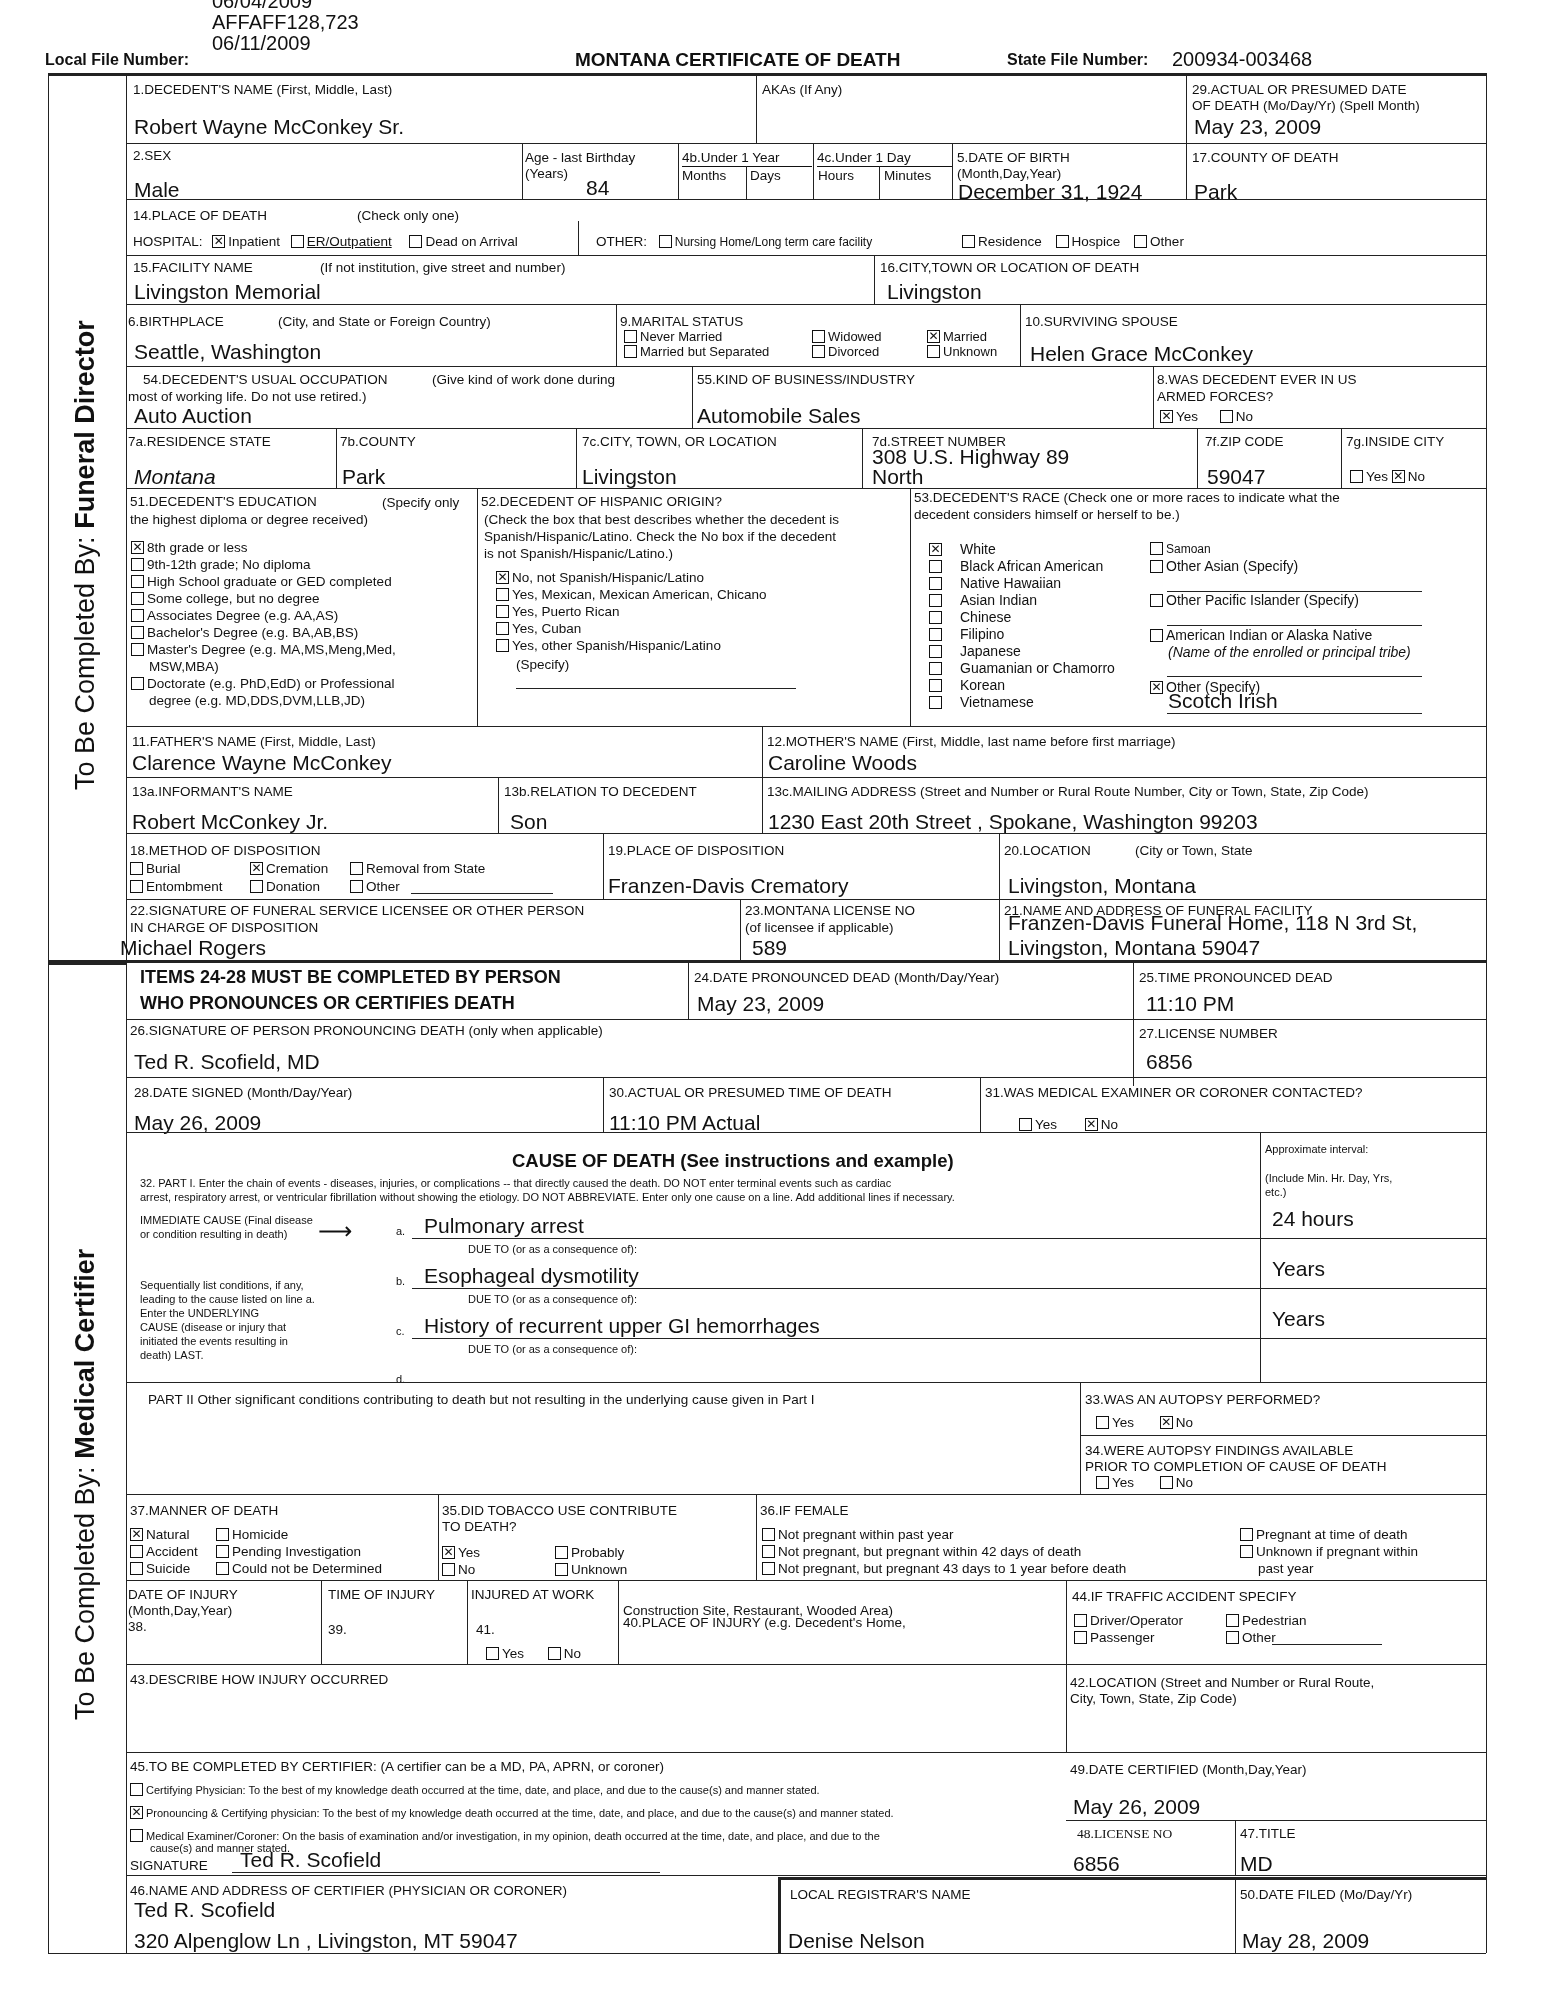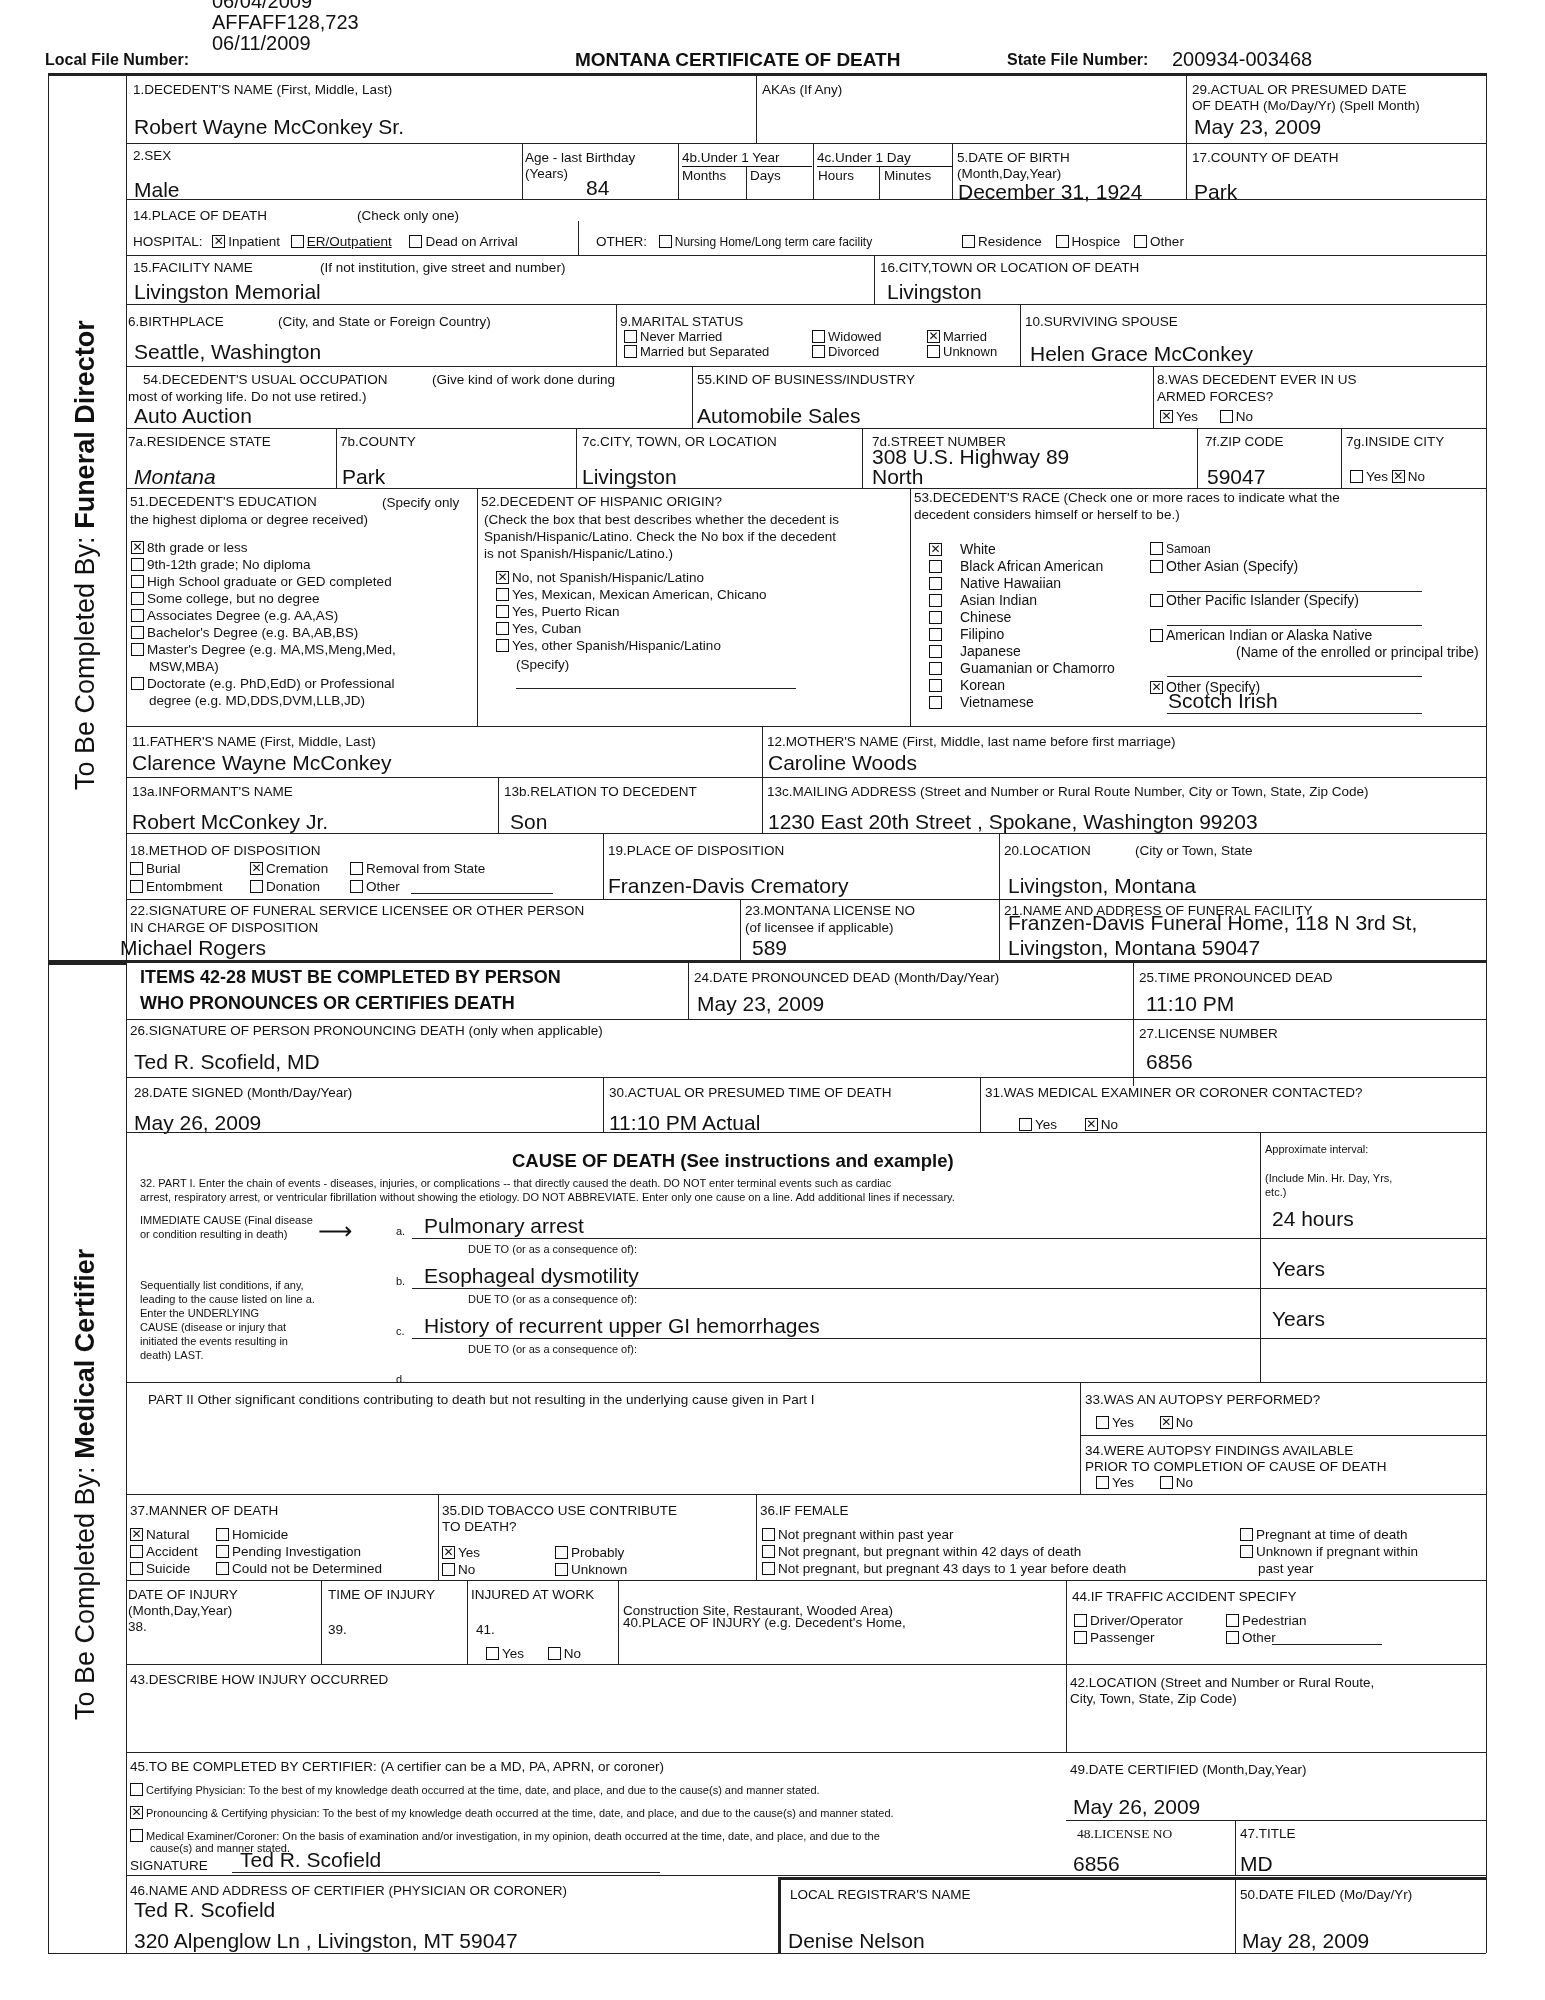--- a/index.html
+++ b/index.html
@@ -206,21 +206,21 @@
     <div style=""><span class="cb" style="margin-right: 18px;"></span><span>Guamanian or Chamorro</span></div>
     <div style=""><span class="cb" style="margin-right: 18px;"></span><span>Korean</span></div>
     <div style=""><span class="cb" style="margin-right: 18px;"></span><span>Vietnamese</span></div>
   </div>
 <div class="abs opt" style="left:1150px;top:541px;font-size:12px;"><span class="cb"></span><span>Samoan</span></div>
 <div class="abs opt" style="left:1150px;top:558px;font-size:14px;"><span class="cb"></span><span>Other Asian (Specify)</span></div>
 <div class="hl" style="left:1167px;top:591px;width:255px;"></div>
 <div class="abs opt" style="left:1150px;top:592px;font-size:14px;"><span class="cb"></span><span>Other Pacific Islander (Specify)</span></div>
 <div class="hl" style="left:1167px;top:625px;width:255px;"></div>
 <div class="abs opt" style="left:1150px;top:627px;font-size:14px;"><span class="cb"></span><span>American Indian or Alaska Native</span></div>
-<div class="abs opt" style="left:1236px;top:644px;font-size:14px;">(Name of the enrolled or principal tribe)</div>
+<div class="abs opt" style="left:1168px;top:644px;font-size:14px;font-style:italic;">(Name of the enrolled or principal tribe)</div>
 <div class="hl" style="left:1167px;top:676px;width:255px;"></div>
 <div class="abs opt" style="left:1150px;top:679px;font-size:14px;"><span class="cb on"></span><span>Other (Specify)</span></div>
 <div class="abs val" style="left:1168px;top:689px;">Scotch Irish</div>
 <div class="hl" style="left:1167px;top:713px;width:255px;"></div>
 <div class="hl" style="left:126px;top:726px;width:1360px;"></div>
 
 <div class="abs lbl" style="left:132px;top:734px;">11.FATHER'S NAME (First, Middle, Last)</div>
 <div class="abs val" style="left:132px;top:751px;">Clarence Wayne McConkey</div>
 <div class="vl" style="left:762px;top:726px;height:51px;"></div>
 <div class="abs lbl" style="left:767px;top:734px;">12.MOTHER'S NAME (First, Middle, last name before first marriage)</div>
@@ -260,21 +260,21 @@
 <div class="vl" style="left:740px;top:899px;height:63px;"></div>
 <div class="abs lbl" style="left:745px;top:903px;">23.MONTANA LICENSE NO</div>
 <div class="abs lbl" style="left:745px;top:920px;">(of licensee if applicable)</div>
 <div class="abs val" style="left:752px;top:936px;">589</div>
 <div class="vl" style="left:999px;top:899px;height:63px;"></div>
 <div class="abs lbl" style="left:1004px;top:903px;">21.NAME AND ADDRESS OF FUNERAL FACILITY</div>
 <div class="abs val" style="left:1008px;top:911px;">Franzen-Davis Funeral Home, 118 N 3rd St,</div>
 <div class="abs val" style="left:1008px;top:936px;">Livingston, Montana 59047</div>
 <div class="hl thick" style="left:48px;top:960px;width:1438px;"></div>
 
-<div class="abs bold" style="left:140px;top:967px;font-size:18px;">ITEMS 42-28 MUST BE COMPLETED BY PERSON</div>
+<div class="abs bold" style="left:140px;top:967px;font-size:18px;">ITEMS 24-28 MUST BE COMPLETED BY PERSON</div>
 <div class="abs bold" style="left:140px;top:993px;font-size:18px;">WHO PRONOUNCES OR CERTIFIES DEATH</div>
 <div class="vl" style="left:688px;top:962px;height:57px;"></div>
 <div class="abs lbl" style="left:694px;top:970px;">24.DATE PRONOUNCED DEAD (Month/Day/Year)</div>
 <div class="abs val" style="left:697px;top:992px;">May 23, 2009</div>
 <div class="vl" style="left:1133px;top:962px;height:124px;"></div>
 <div class="abs lbl" style="left:1139px;top:970px;">25.TIME PRONOUNCED DEAD</div>
 <div class="abs val" style="left:1146px;top:992px;">11:10 PM</div>
 <div class="hl" style="left:126px;top:1019px;width:1360px;"></div>
 
 <div class="abs lbl" style="left:130px;top:1023px;">26.SIGNATURE OF PERSON PRONOUNCING DEATH (only when applicable)</div>

